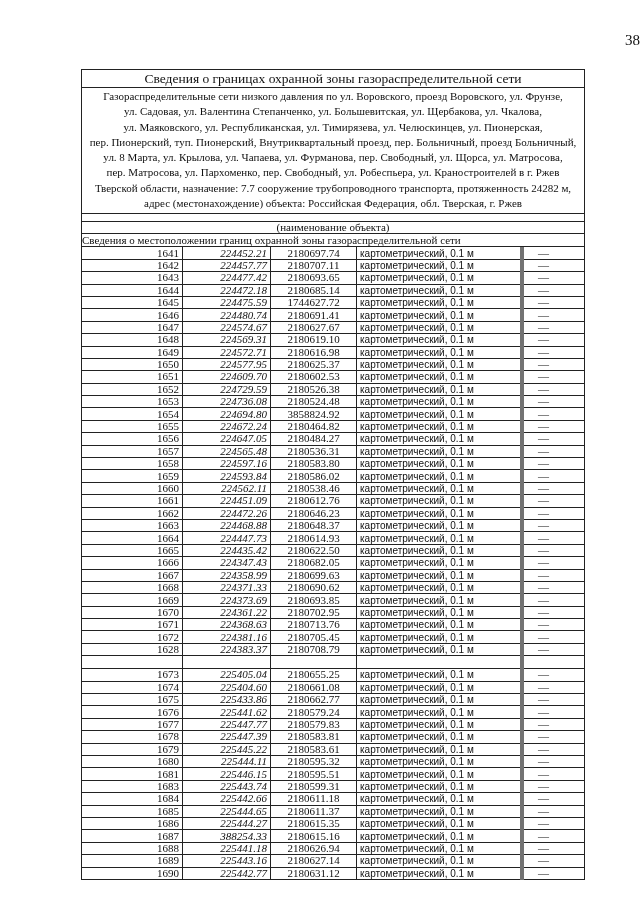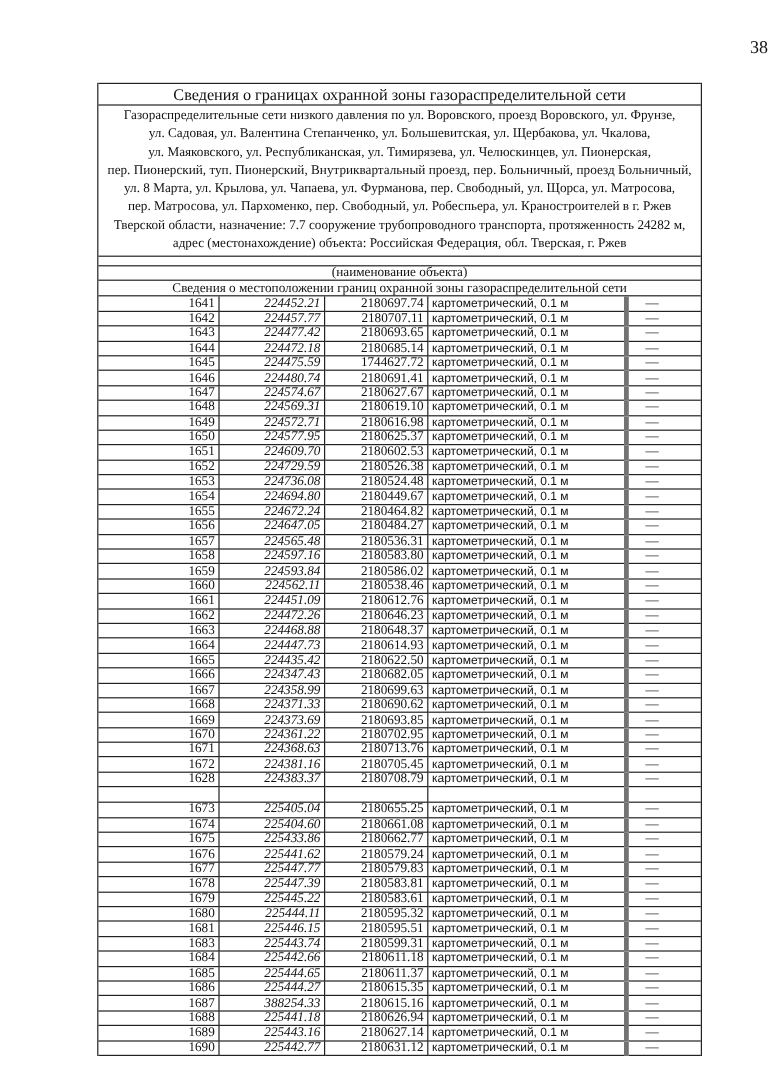--- a/index.html
+++ b/index.html
@@ -3,26 +3,26 @@
 <meta charset="utf-8">
 <style>
   html, body { margin: 0; padding: 0; background: #ffffff; }
   body { width: 640px; height: 905px; position: relative; font-family: "Liberation Serif", "DejaVu Serif", serif; color: #111; overflow: hidden; }
   .page-num { position: absolute; top: 32px; left: 0; width: 640px; text-align: right; font-size: 15px; }
   .doc { position: absolute; left: 81px; top: 69px; width: 502px; border-left: 1px solid #222; border-right: 1px solid #222; }
   .title { border-top: 1px solid #222; border-bottom: 1px solid #222; text-align: center; font-size: 13.5px; line-height: 17px; height: 17px; }
   .desc { text-align: center; font-size: 11px; line-height: 15.3px; padding: 1px 2px 2px 2px; border-bottom: 1px solid #222; white-space: pre-line; }
   .blank { height: 7px; border-bottom: 1px solid #222; }
   .caption { text-align: center; font-size: 11px; line-height: 11px; height: 11px; border-bottom: 1px solid #222; }
-  .subtitle { text-align: center; font-size: 11px; line-height: 12px; height: 12px; border-bottom: 1px solid #222; }
+  .subtitle { font-size: 11px; line-height: 12px; height: 12px; border-bottom: 1px solid #222; }
   table { border-collapse: collapse; width: 502px; table-layout: fixed; font-size: 11px; }
   td { border-bottom: 1px solid #222; height: 11.4px; line-height: 11px; padding: 0 3px; white-space: nowrap; overflow: hidden; }
   td.c-num { width: 94px; text-align: right; border-right: 1px solid #222; padding-right: 3px; }
   td.c-x { width: 81px; text-align: right; border-right: 1px solid #222; font-style: italic; }
-  td.c-y { width: 79px; text-align: right; border-right: 1px solid #222; }
+  td.c-y { width: 79px; text-align: center; border-right: 1px solid #222; }
   td.c-m { width: 157px; text-align: left; border-right: 4px solid #737373; font-family: "Liberation Sans", "DejaVu Sans", sans-serif; font-size: 10px; }
   td.c-d { text-align: left; padding-left: 14px; }
   tr.gap td { height: 12px; }
 </style>
 </head>
 <body>
 
 <div class="page-num">38</div>
 
 <div class="doc">
@@ -127,21 +127,21 @@
         <tr>
           <td class="c-num">1653</td>
           <td class="c-x">224736.08</td>
           <td class="c-y">2180524.48</td>
           <td class="c-m">картометрический, 0.1 м</td>
           <td class="c-d">—</td>
         </tr>
         <tr>
           <td class="c-num">1654</td>
           <td class="c-x">224694.80</td>
-          <td class="c-y">2180449.67</td>
+          <td class="c-y">3858824.92</td>
           <td class="c-m">картометрический, 0.1 м</td>
           <td class="c-d">—</td>
         </tr>
         <tr>
           <td class="c-num">1655</td>
           <td class="c-x">224672.24</td>
           <td class="c-y">2180464.82</td>
           <td class="c-m">картометрический, 0.1 м</td>
           <td class="c-d">—</td>
         </tr>

